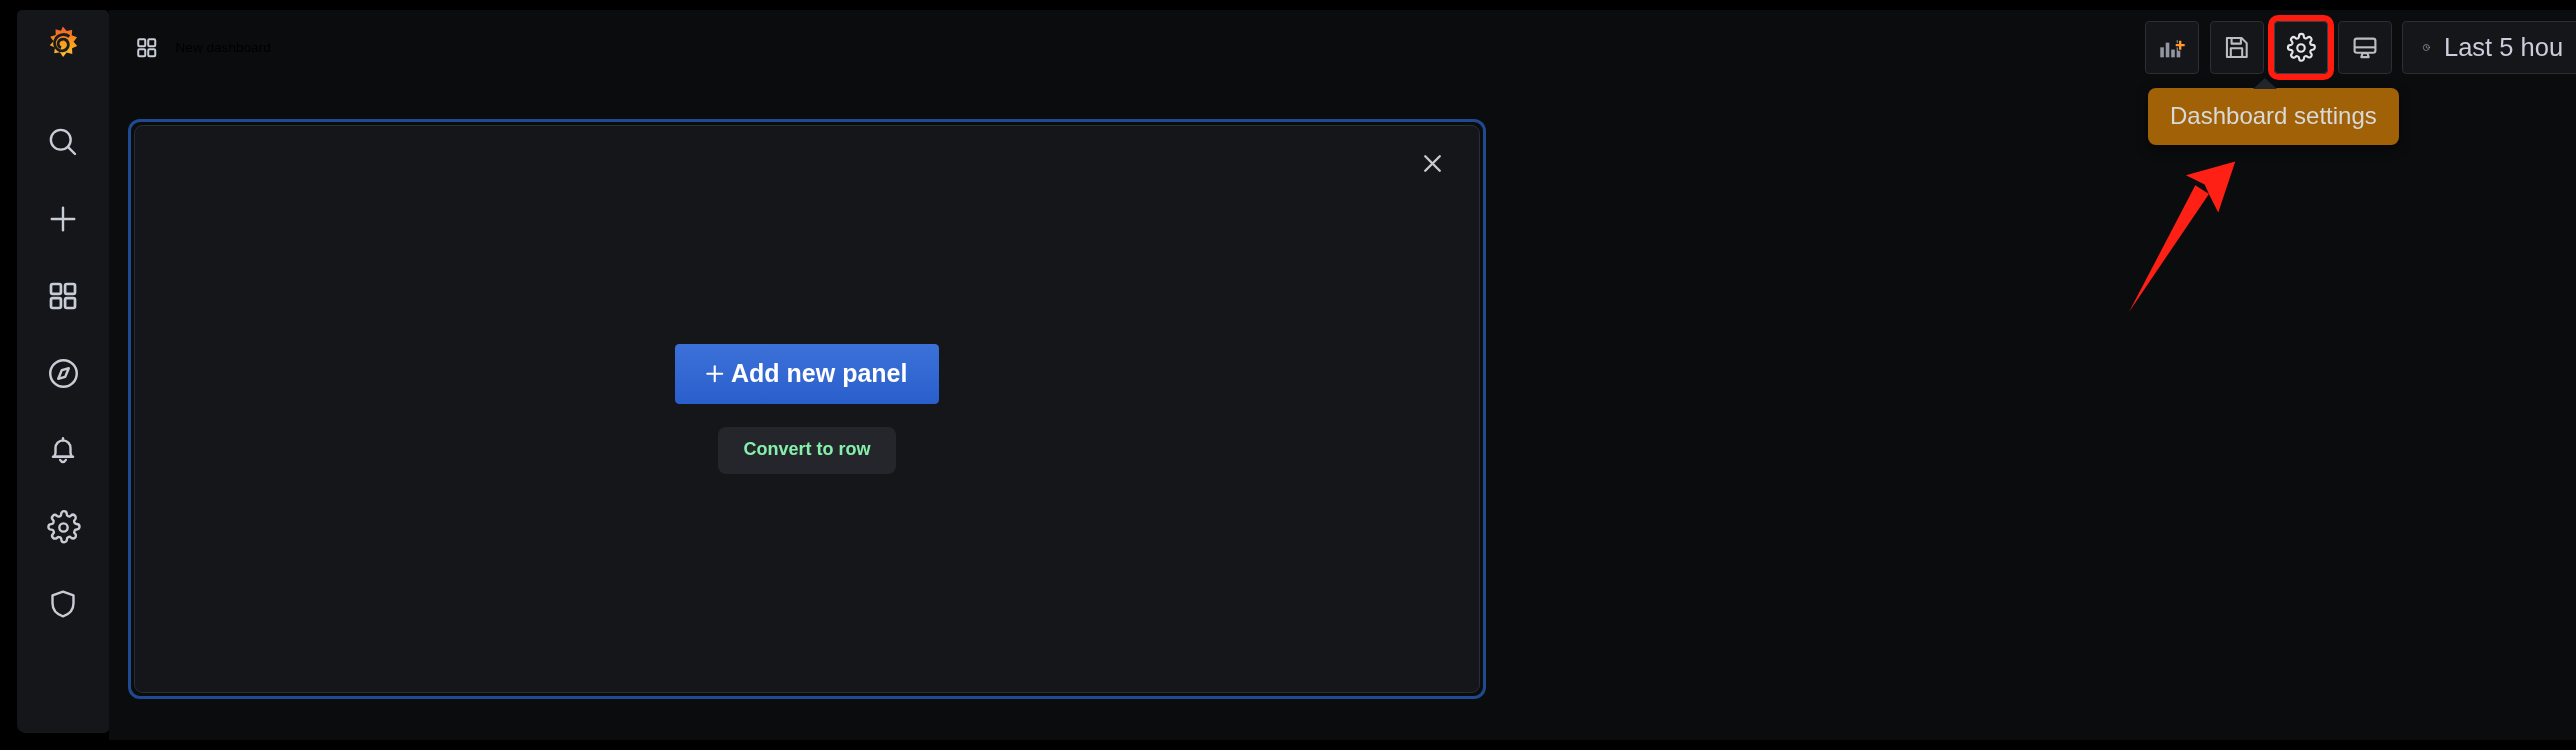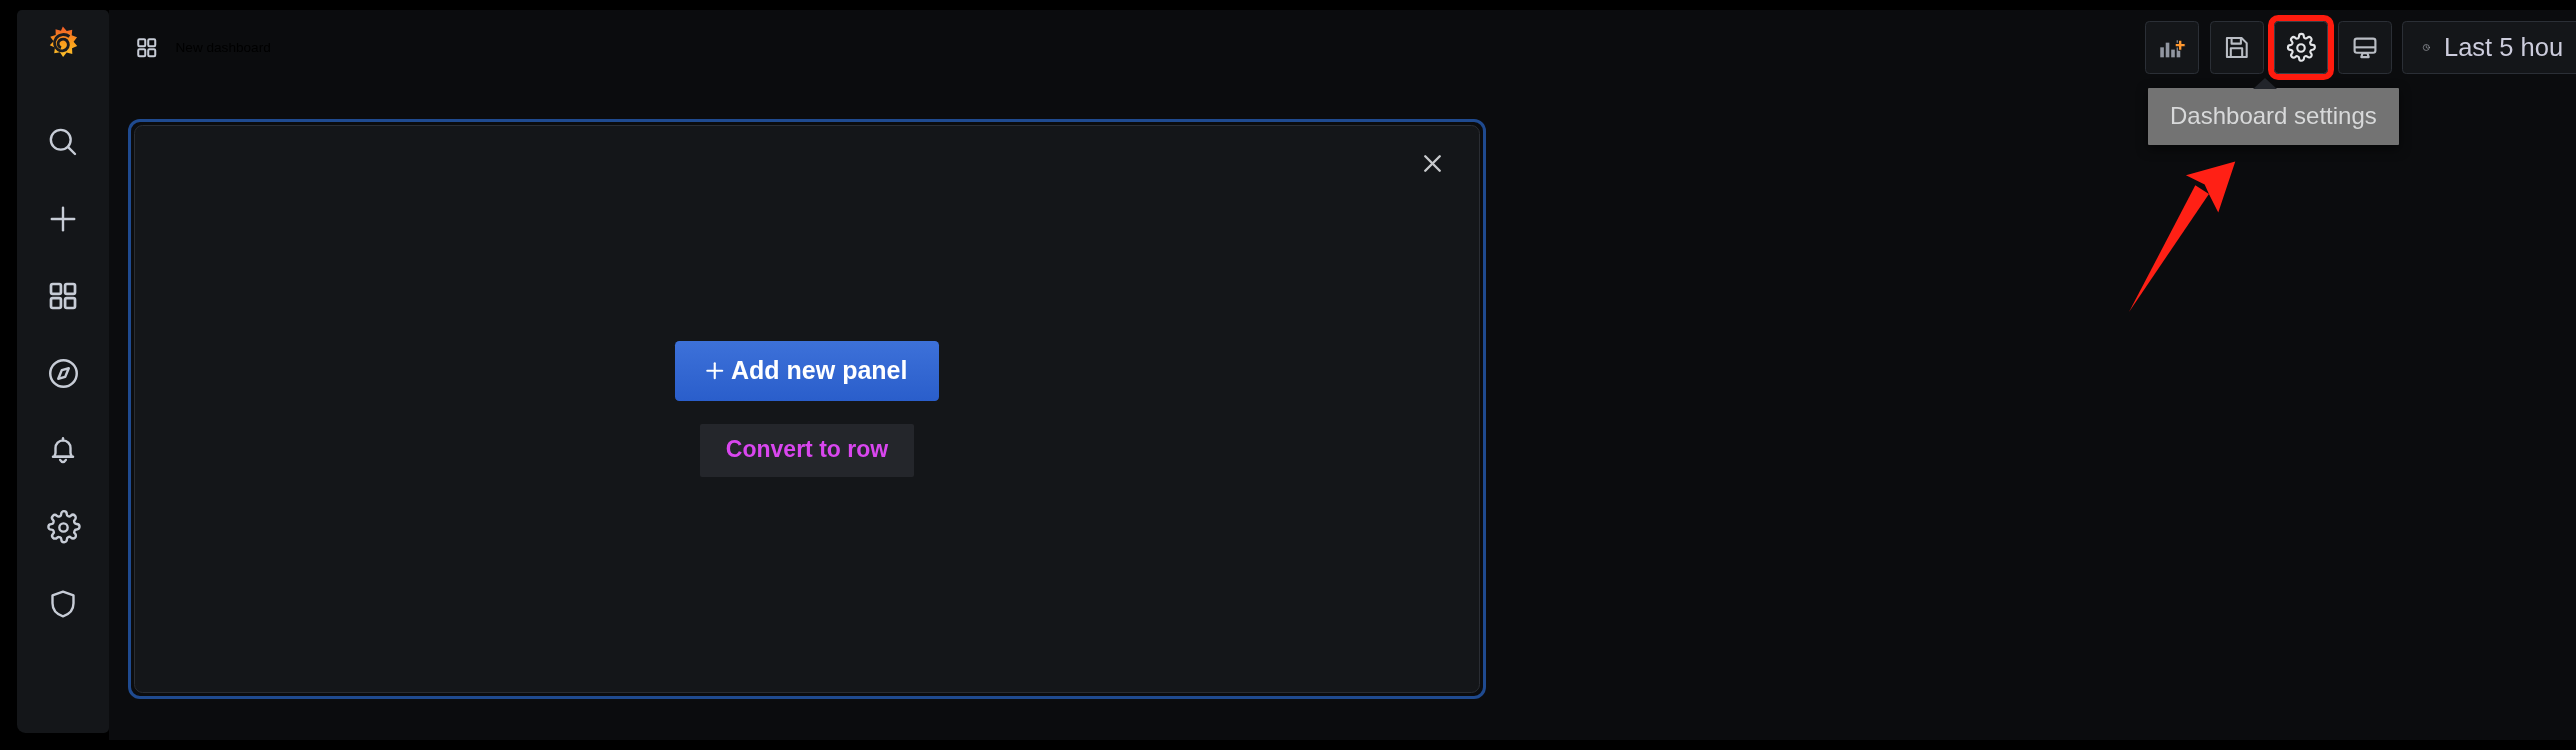--- a/index.html
+++ b/index.html
@@ -126,25 +126,25 @@
     overflow: hidden;
     width: 179px;
     margin-right: -5.1px;
   }
 
   
   .tooltip {
     position: absolute;
     left: 2148px;
     top: 88px;
-    background: #737373;
+    background: #a16207;
     color: #d8d9da;
     font-size: 24px;
     padding: 13.6px 22px 15.3px 22px;
-    border-radius: 1px;
+    border-radius: 8px;
     white-space: nowrap;
     z-index: 20;
     box-shadow: 0 3.4px 10.2px rgba(0,0,0,.55);
   }
   .tooltip:after {
     content: "";
     position: absolute;
     top: -10.2px;
     left: 105px;
     border-left: 12px solid transparent;
@@ -206,25 +206,25 @@
     font-size: 25px;
     font-weight: bold;
     border: none;
     border-radius: 4.3px;
     padding: 14.5px 32px 16px 27px;
     cursor: pointer;
     white-space: nowrap;
   }
   .btn-secondary {
     background: #24262b;
-    color: #d946ef;
-    font-size: 23px;
+    color: #86efac;
+    font-size: 18px;
     font-weight: bold;
     border: none;
-    border-radius: 2px;
+    border-radius: 8px;
     padding: 12px 25.5px 13.6px 25.5px;
     cursor: pointer;
     white-space: nowrap;
   }
 
   
   .arrow-layer {
     position: absolute;
     left: 0; top: 0;
     width: 2576px; height: 750px;

